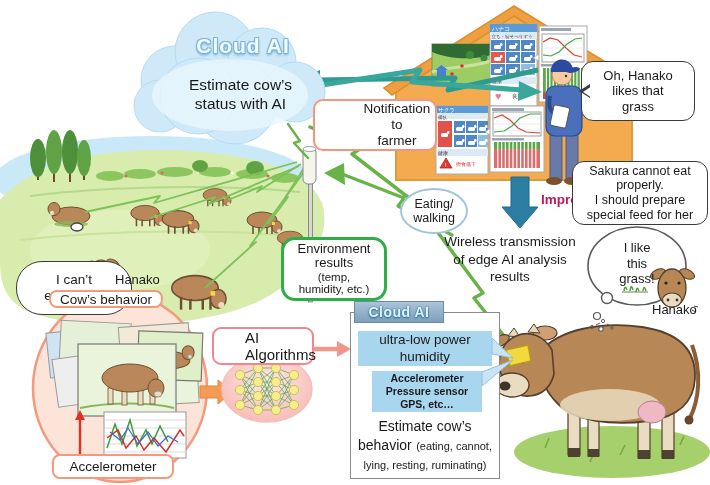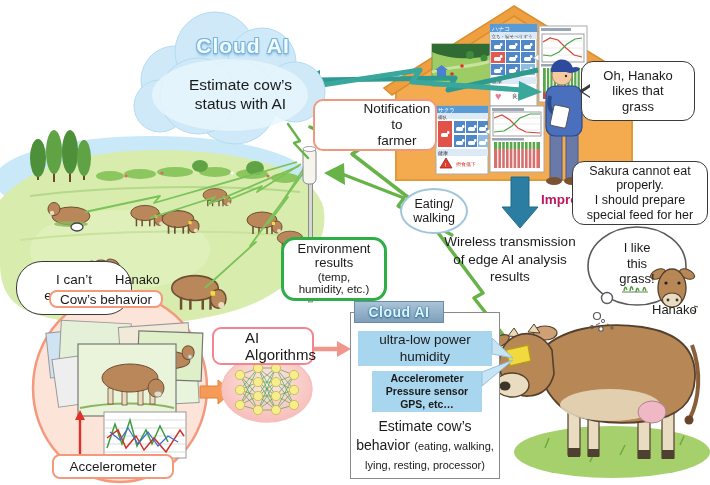--- a/index.html
+++ b/index.html
@@ -487,21 +487,21 @@
 
 <div class="abs edge-panel" style="left:350px;top:312px;width:150px;height:167px;"></div>
 <div class="abs edge-tab" style="left:354px;top:301px;width:90px;height:22px;">Cloud AI</div>
 <div class="abs bluebox preline ctr" style="left:358px;top:331px;width:134px;height:35px;font-size:13.5px;line-height:1.2;">ultra-low power
 humidity</div>
 <div class="abs bluebox preline ctr" style="left:372px;top:371px;width:110px;height:41px;font-size:10.5px;font-weight:600;line-height:1.25;">Accelerometer
 Pressure sensor
 GPS, etc…</div>
 <div class="abs ctr" style="left:352px;top:416px;width:146px;z-index:3;line-height:1.2;">
   <span style="font-size:14px;">Estimate cow’s behavior</span>
-  <span style="font-size:11px;">(eating, walking, lying, resting, processor)</span>
+  <span style="font-size:11px;">(eating, cannot, lying, resting, ruminating)</span>
 </div>
 
 <svg id="fg" width="710" height="485" viewBox="0 0 710 485">
   <polygon points="492,338 492,354 513,358" fill="#c8e4f4" stroke="#8fc0dc" stroke-width="1"></polygon>
   <polygon points="482,372 482,386 513,360" fill="#c8e4f4" stroke="#8fc0dc" stroke-width="1"></polygon>
 </svg>
 
 <div class="abs preline ctr" style="left:602px;top:240px;width:70px;font-size:13px;line-height:1.2;z-index:2;">I like
 this
 grass!</div>

